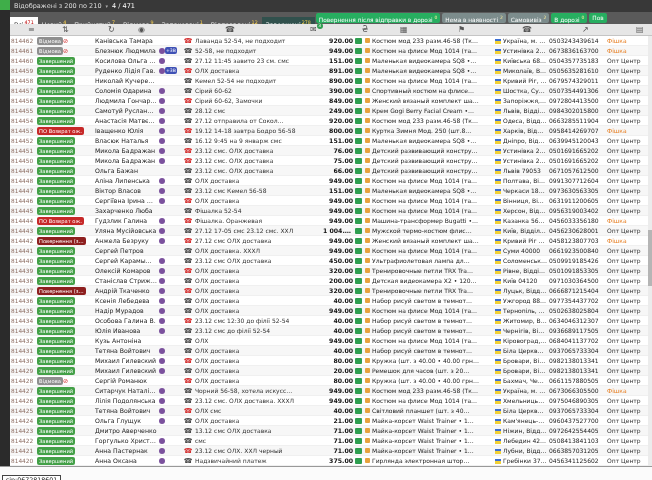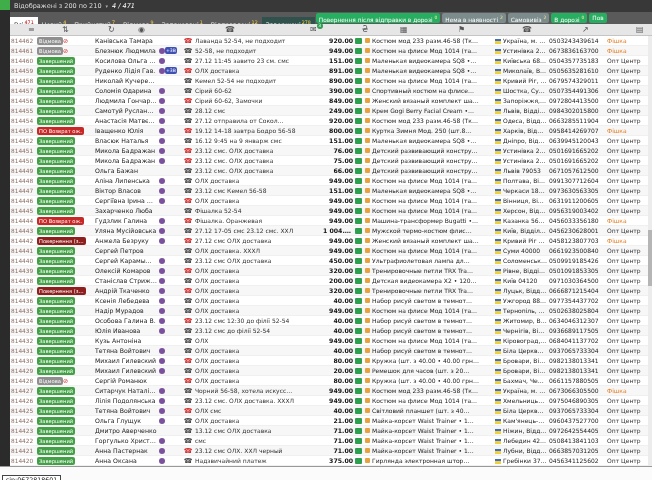--- a/index.html
+++ b/index.html
@@ -7,21 +7,21 @@
     font-family:"DejaVu Sans","Liberation Sans",sans-serif; }
   
   #sidebar { position:absolute; left:0; top:0; bottom:14px; width:10px; background:#2b2b2b; z-index:3; }
   #logo { position:absolute; left:0; top:0; width:10px; height:10px; background:#3fae49; }
   .side-ic { display:block; width:10px; text-align:center; color:#b9b9b9; font-size:7px; margin-top:11px; cursor:pointer; }
   .side-ic:first-of-type { margin-top:14px; }
   
   #topbar { position:absolute; left:10px; top:0; right:0; height:12px; background:#383838; color:#ddd;
     font-size:6.5px; line-height:12px; padding:0 4px; display:flex; align-items:center; gap:4px; }
   #topbar .caret { color:#aaa; font-size:5px; }
-  #topbar .counter { color:#fff;font-style:italic; }
+  #topbar .counter { color:#fff; }
   #topbar .spacer { flex:1; }
   .top-ic { color:#bbb; font-size:7px; margin-left:5px; cursor:pointer; }
   
   #tabsbar { position:absolute; left:10px; top:12px; right:0; height:12px; background:#5a5a5a;
     white-space:nowrap; overflow:hidden; }
   .tab { display:inline-block; padding:0 4px; height:12px; line-height:12px; color:#eee; font-size:6.3px; cursor:pointer; }
   .tab sup { color:#ffd54f; font-size:4.8px; margin-left:1px; }
   .tab-white { background:#fff; color:#222; }
   .tab-white sup { color:#b00; }
   .tab-dark { background:#31514d; color:#fff; }

